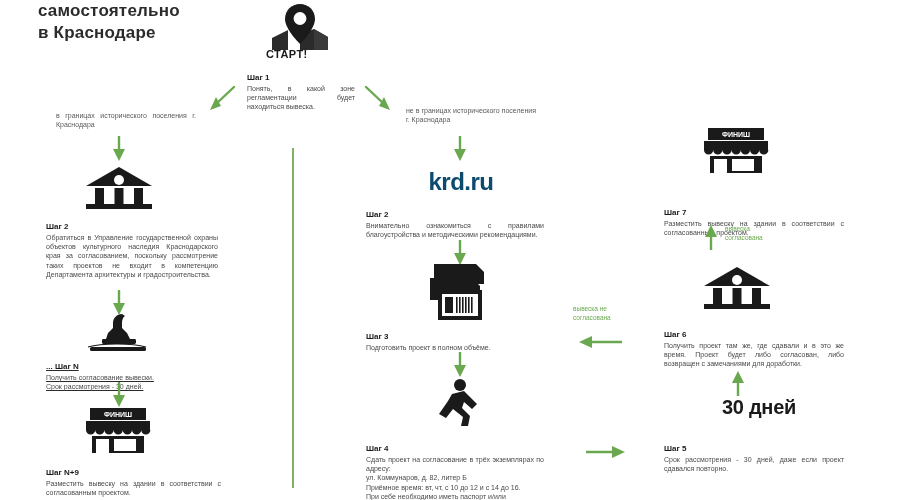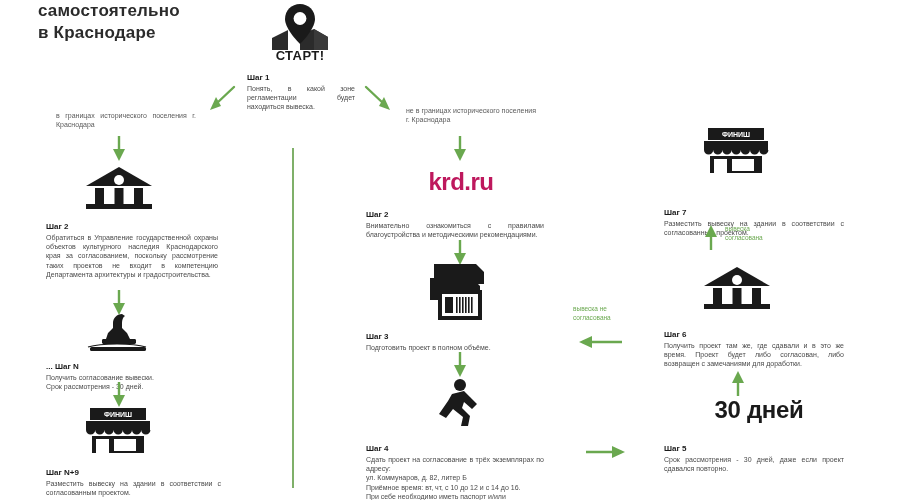--- a/index.html
+++ b/index.html
@@ -18,22 +18,22 @@
   .steplbl{font-size:8px;font-weight:700;color:#1a1a1a;line-height:10px;margin-top:10px;}
   .body{
     font-size:7px;line-height:9.2px;color:#4a4a4a;text-align:justify;
     text-justify:inter-word;
   }
   .body.nojust{text-align:left;}
   .branch{
     font-size:7px;line-height:9.2px;color:#5a5a5a;text-align:justify;
   }
   .green-lbl{font-size:6.5px;line-height:9px;color:#6aa84f;}
-  .bigtext{font-size:24px;font-weight:700;color:#1a1a1a;letter-spacing:-.3px;}
-  .krd{font-size:24px;font-weight:700;color:#be185d;letter-spacing:-.5px;}
+  .bigtext{font-size:20px;font-weight:700;color:#1a1a1a;letter-spacing:-.3px;}
+  .krd{font-size:24px;font-weight:700;color:#0c4a6e;letter-spacing:-.5px;}
 
   
   .divider{background:#7fb069;width:2px;}
 
   
   .arrow{display:block;}
 
   
   .ico{display:block;}
 </style>
@@ -55,21 +55,21 @@
       <path d="M6 36 L22 28 L34 33 L48 27 L62 35 L62 48 L6 48 Z" fill="#2b2b2b"></path>
       <path d="M10 41 L24 34 L34 38 L47 33 L58 40 L58 46 L10 46 Z" fill="#ffffff" opacity="0.0"></path>
       <path d="M22 28 L34 33 L34 48 L22 48 Z" fill="#ffffff"></path>
       <path d="M48 27 L62 35 L62 48 L48 48 Z" fill="#3a3a3a"></path>
       <path d="M22 28 L34 33" stroke="#ffffff" stroke-width="1.2" fill="none"></path>
 
       <path d="M34 2 C25.5 2 19 8.5 19 17 C19 27.5 34 42 34 42 C34 42 49 27.5 49 17 C49 8.5 42.5 2 34 2 Z" fill="#1a1a1a"></path>
       <circle cx="34" cy="16.5" r="6.4" fill="#ffffff"></circle>
     </svg>
   </div>
-  <div class="abs" style="left:266px;top:48px;width:68px;text-align:center;font-size:13px;font-weight:700;color:#1a1a1a;letter-spacing:.4px;">СТАРТ!</div>
+  <div class="abs" style="left:266px;top:48px;width:68px;font-size:11px;font-weight:700;color:#1a1a1a;letter-spacing:.4px;">СТАРТ!</div>
 
   <div class="abs" style="left:247px;top:63px;width:108px;">
     <div class="steplbl">Шаг 1</div>
     <div class="body" style="margin-top:1px;">Понять, в какой зоне регламентации будет находиться вывеска.</div>
   </div>
 
   <div class="abs" style="left:204px;top:85px;width:34px;height:28px;">
     <svg class="arrow" width="34" height="28" viewBox="0 0 34 28">
       <path d="M30 2 L12 19" stroke="#6aa84f" stroke-width="2.4" fill="none" stroke-linecap="round"></path>
       <path d="M6 25 L17 21 L12 12 Z" fill="#6aa84f"></path>
@@ -125,21 +125,21 @@
 
   <div class="abs" style="left:84px;top:312px;width:66px;height:42px;">
     <svg class="ico" width="66" height="42" viewBox="0 0 66 42">
       <path d="M38 2 C33 2 29 6 29 11 L29 16 L24 21 L22 27 L46 27 L43 21 L38 16 L38 11 C38 8 39 5 41 4 Z" fill="#1a1a1a"></path>
       <rect x="18" y="27" width="34" height="5" rx="1.4" fill="#1a1a1a"></rect>
       <rect x="6" y="35" width="56" height="4" rx="1.6" fill="#1a1a1a"></rect>
       <path d="M4 35 C4 35 14 32 33 32 C52 32 62 35 62 35" stroke="#1a1a1a" stroke-width="1.2" fill="none"></path>
     </svg>
   </div>
 
-  <div class="abs" style="left:46px;top:352px;width:172px;">
+  <div class="abs" style="left:46px;top:352px;width:172px;text-decoration:underline;">
     <div class="steplbl">... Шаг N</div>
     <div class="body nojust" style="margin-top:1px;">Получить согласование вывески.</div>
     <div class="body nojust">Срок рассмотрения - 30 дней.</div>
   </div>
 
   <div class="abs" style="left:111px;top:382px;width:16px;height:26px;">
     <svg class="arrow" width="16" height="26" viewBox="0 0 16 26">
       <path d="M8 0 L8 16" stroke="#6aa84f" stroke-width="2.4" fill="none" stroke-linecap="round"></path>
       <path d="M8 25 L2 13 L14 13 Z" fill="#6aa84f"></path>
     </svg>

